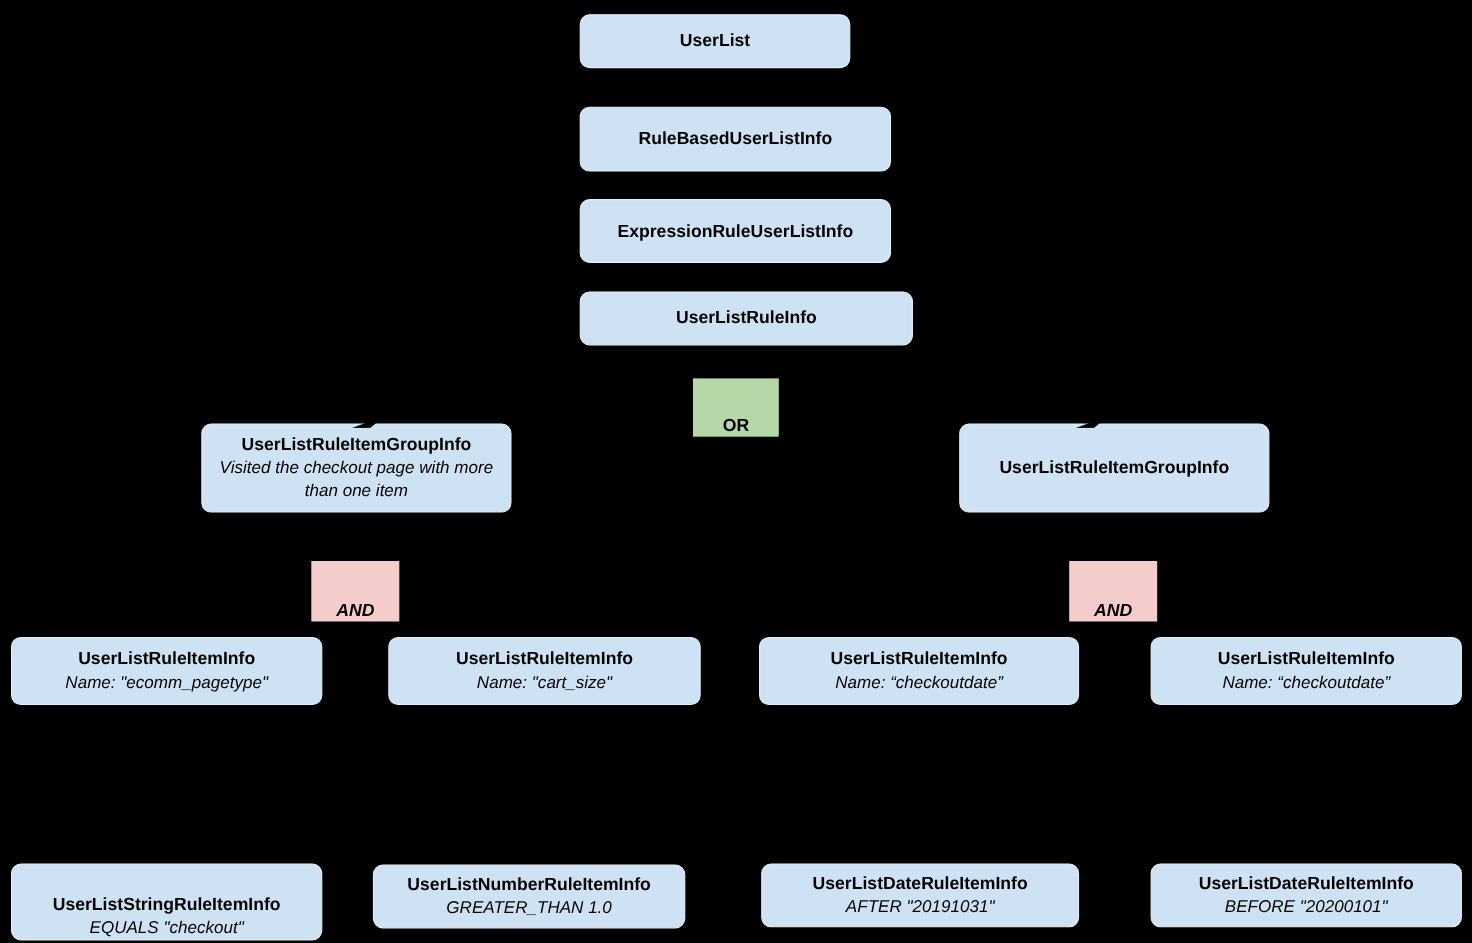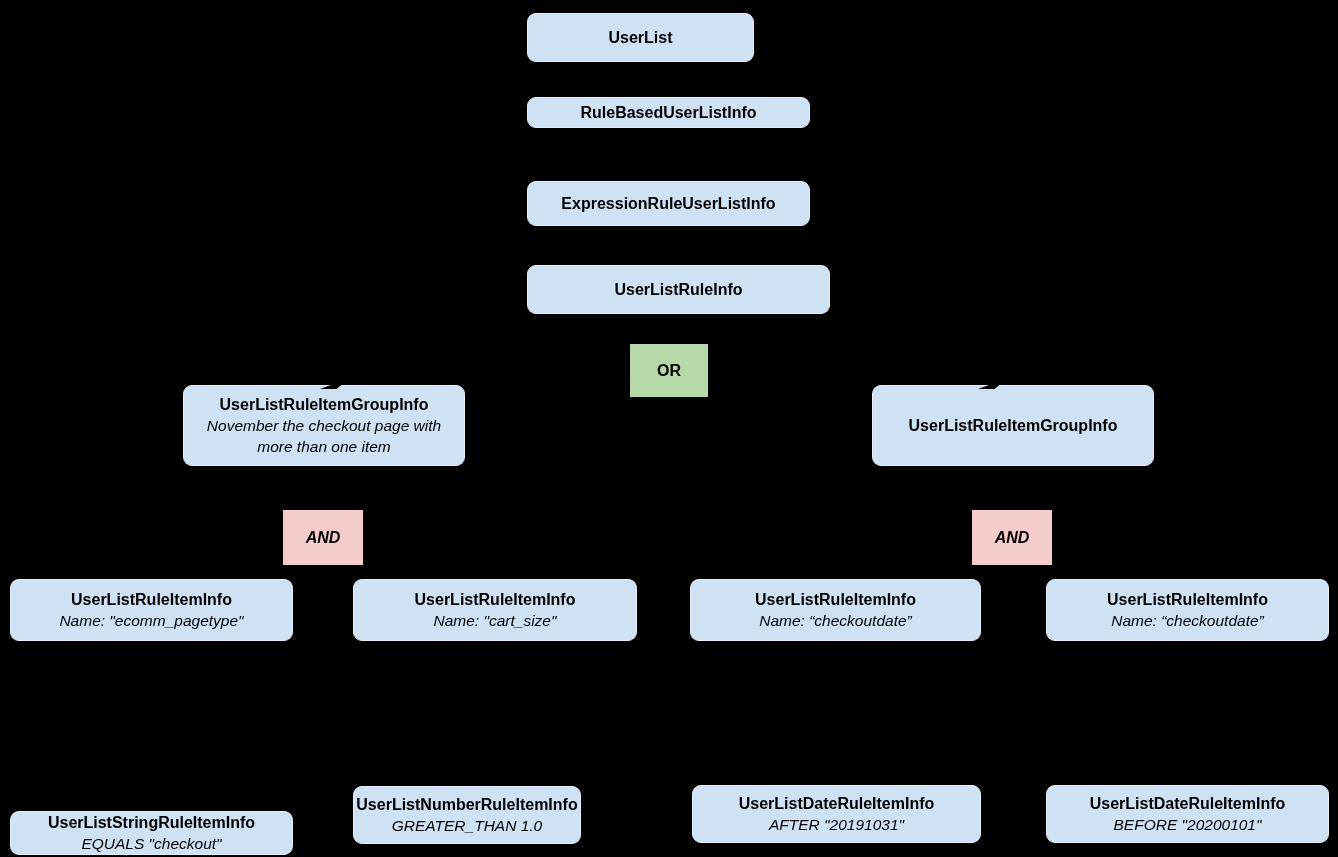--- a/index.html
+++ b/index.html
@@ -16,48 +16,48 @@
     border-radius:9px;
     display:flex;flex-direction:column;align-items:center;justify-content:center;
     text-align:center;
     box-sizing:border-box;
     line-height:21px;
   }
   .node .title{font-weight:bold;font-size:16px;}
   .node .subtitle{font-style:italic;font-size:15.5px;padding:0 14px;}
   .op{
     position:absolute;
-    display:flex;align-items:center;justify-content:center;
+    display:flex;align-items:flex-end;justify-content:center;
     font-weight:bold;font-size:16px;
     border-radius:0;
     box-sizing:border-box;
   }
   .op.or{background:var(--or-fill,#b6d7a8);}
   .op.and{background:var(--and-fill,#f4cccc);font-style:italic;}
   .arrowhead{
     position:absolute;width:30px;height:11px;
     background:#000;
     clip-path:polygon(0 100%,100% 0,55% 100%);
   }
   
-  #n-userlist      {left:527px;top:13px;width:227px;height:49px;}
-  #n-rulebased     {left:527px;top:97px;width:283px;height:31px;}
-  #n-expression    {left:527px;top:181px;width:283px;height:45px;}
+  #n-userlist      {left:527px;top:13px;width:246px;height:49px;}
+  #n-rulebased     {left:527px;top:97px;width:283px;height:59px;}
+  #n-expression    {left:527px;top:181px;width:283px;height:58px;}
   #n-userlistrule  {left:527px;top:265px;width:303px;height:49px;}
   #n-or            {left:630px;top:344px;width:78px;height:53px;}
   #n-group-left    {left:183px;top:385px;width:282px;height:81px;}
   #n-group-right   {left:872px;top:385px;width:282px;height:81px;}
   #n-and-left      {left:283px;top:510px;width:80px;height:55px;}
   #n-and-right     {left:972px;top:510px;width:80px;height:55px;}
   #n-item1         {left:10px;top:579px;width:283px;height:62px;}
   #n-item2         {left:353px;top:579px;width:284px;height:62px;}
   #n-item3         {left:690px;top:579px;width:291px;height:62px;}
   #n-item4         {left:1046px;top:579px;width:283px;height:62px;}
-  #n-leaf1         {left:10px;top:811px;width:283px;height:44px;justify-content:flex-end;}
-  #n-leaf2         {left:353px;top:786px;width:228px;height:58px;}
+  #n-leaf1         {left:10px;top:785px;width:283px;height:70px;justify-content:flex-end;}
+  #n-leaf2         {left:339px;top:786px;width:284px;height:58px;}
   #n-leaf3         {left:692px;top:785px;width:289px;height:58px;}
   #n-leaf4         {left:1046px;top:785px;width:283px;height:58px;}
   #ah-left  {left:320px;top:378px;}
   #ah-right {left:978px;top:378px;}
 </style>
 </head>
 <body style="--bg: #000000; --node-fill: #cfe2f3; --or-fill: #b6d7a8; --and-fill: #f4cccc;">
 
 <div id="n-userlist" class="node">
   <div class="title">UserList</div>
@@ -74,21 +74,21 @@
 <div id="n-userlistrule" class="node">
   <div class="title">UserListRuleInfo</div>
 </div>
 
 <div id="n-or" class="op or">
   <span>OR</span>
 </div>
 
 <div id="n-group-left" class="node">
   <div class="title">UserListRuleItemGroupInfo</div>
-  <div class="subtitle">November the checkout page with more than one item</div>
+  <div class="subtitle">Visited the checkout page with more than one item</div>
 </div>
 
 <div id="n-group-right" class="node">
   <div class="title">UserListRuleItemGroupInfo</div>
 </div>
 
 <div id="ah-left" class="arrowhead"></div>
 <div id="ah-right" class="arrowhead"></div>
 
 <div id="n-and-left" class="op and">

